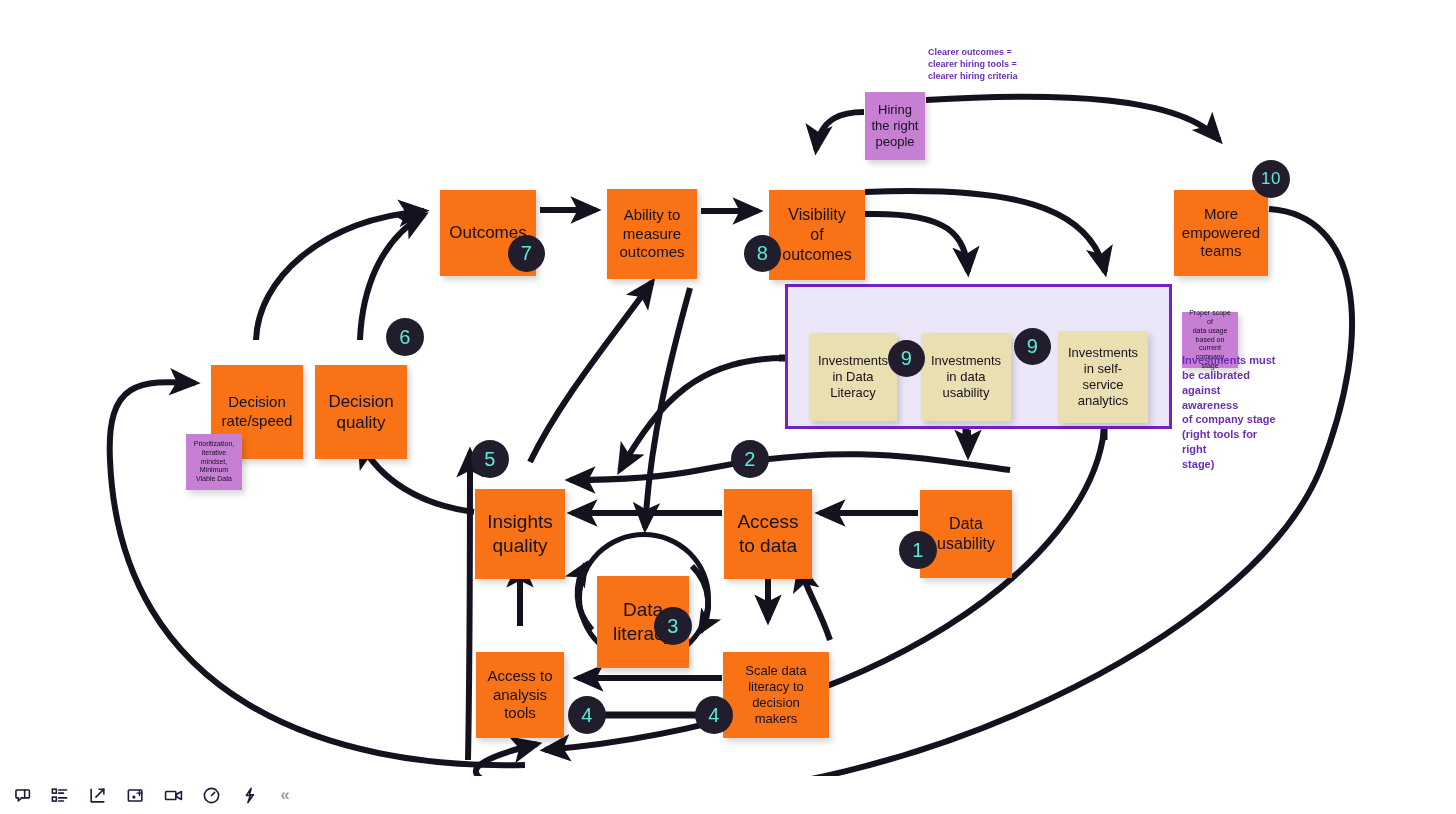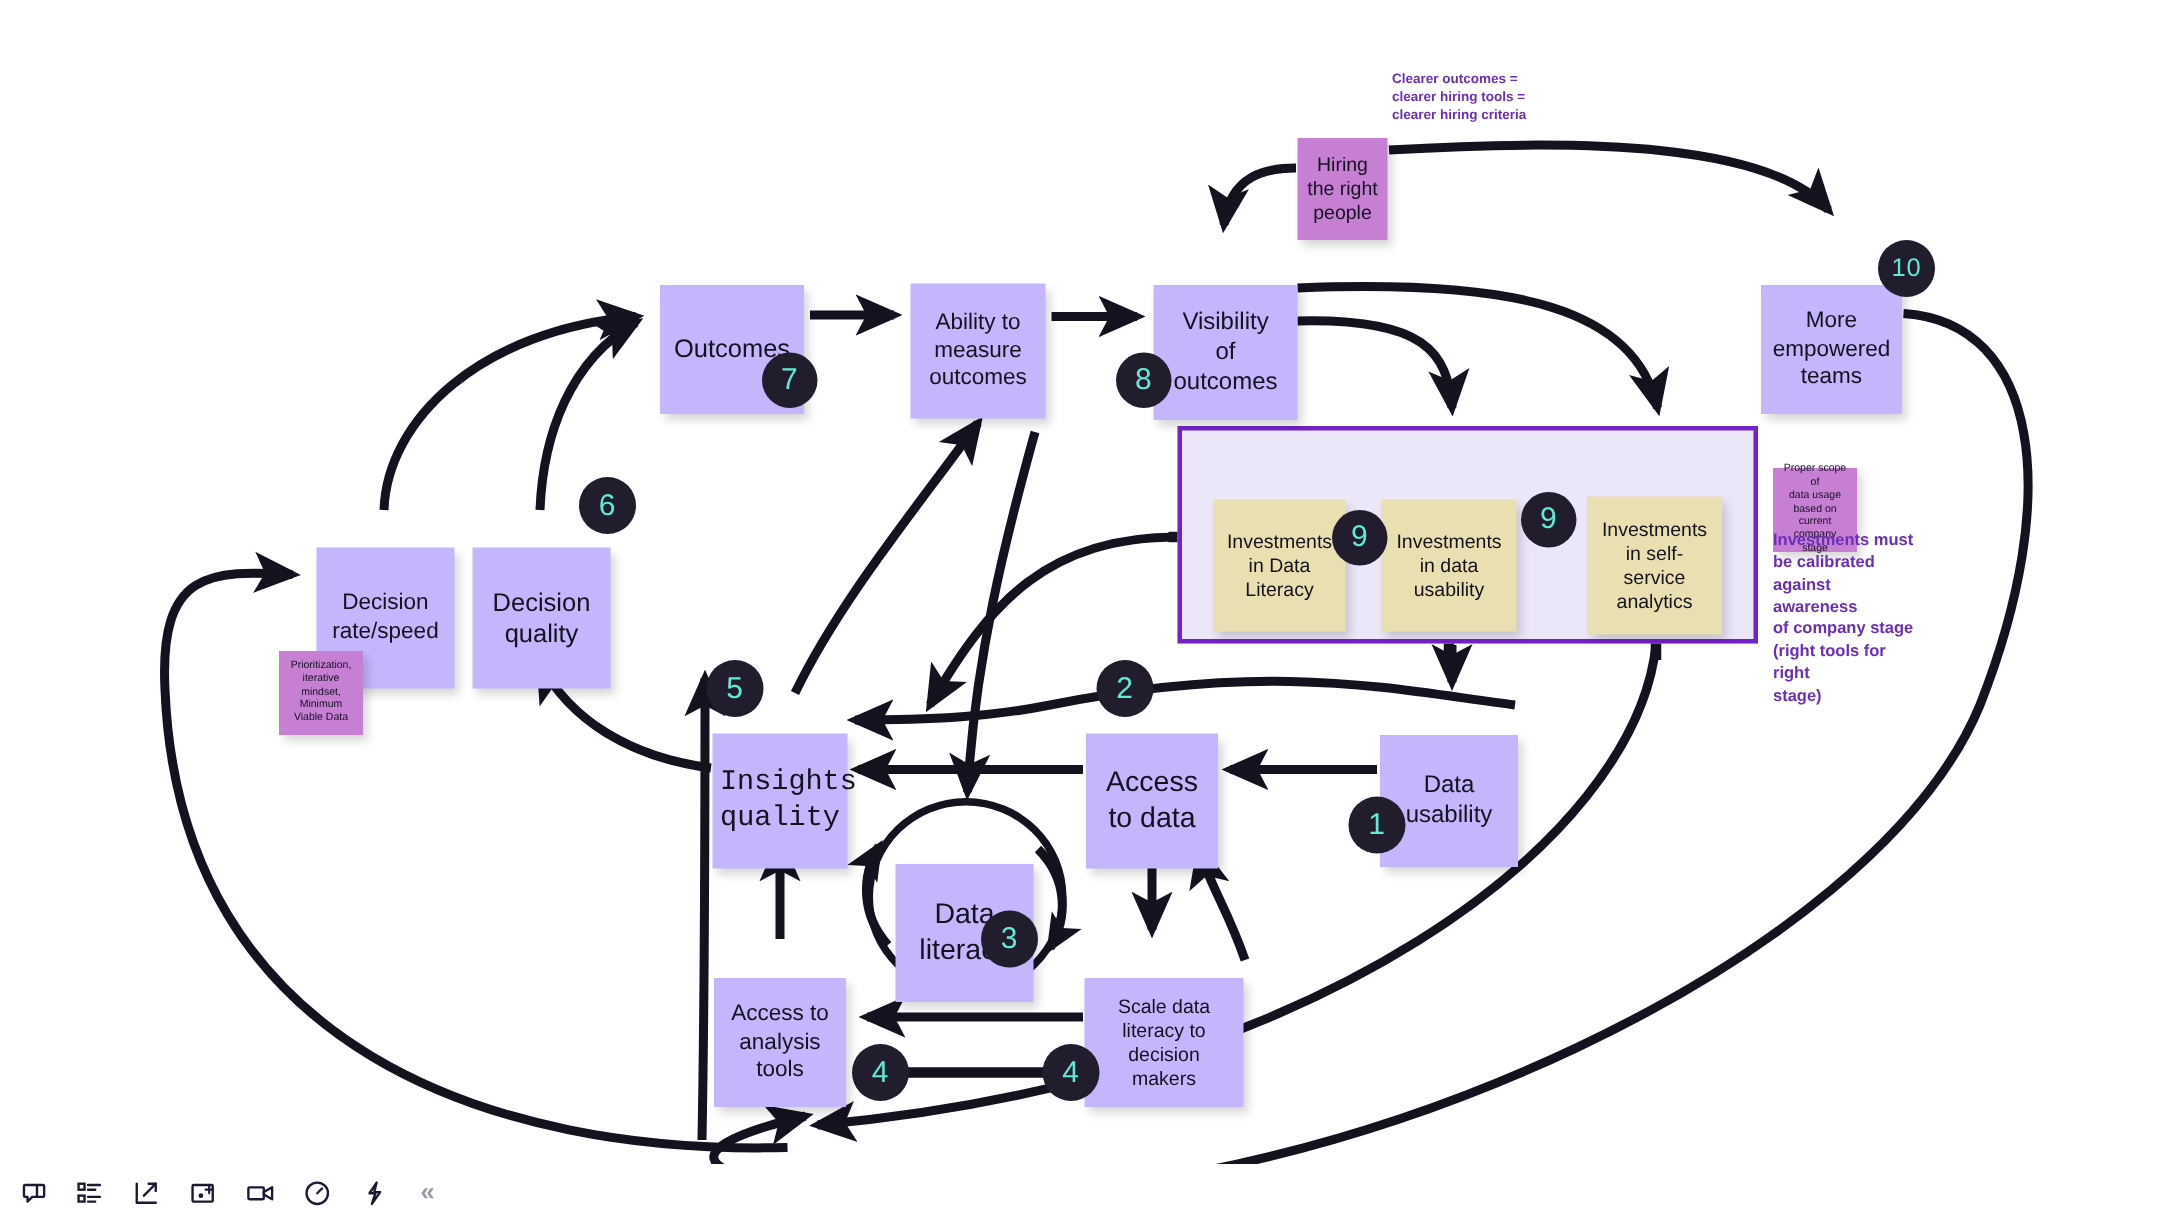--- a/index.html
+++ b/index.html
@@ -18,21 +18,21 @@
     position:absolute;
     box-sizing:border-box;
     display:flex;align-items:center;justify-content:center;
     text-align:center;
     color:#14121f;
     line-height:1.25;
     box-shadow:3px 4px 6px rgba(0,0,0,0.16);
     padding:4px 5px;
     margin-top:24px;
   }
-  .note.yellow{background:#c4b5fd;}
+  .note.yellow{background:#f97316;}
   .note.khaki{background:#eadfb0;}
   .note.purple{background:#c77fd4;}
 
   .note .txt{display:block;width:100%;}
 
   
   .badge{
     position:absolute;
     border-radius:50%;
     background:#221d2d;
@@ -231,21 +231,21 @@
 quality</span>
       </div>
       <div class="note purple" style="left: 186px; top: 410px; width: 56px; height: 56px; font-size: 7px; z-index: 20;">
         <span class="txt" style="white-space: pre-line;">Prioritization,
 iterative
 mindset,
 Minimum
 Viable Data</span>
       </div>
       <div class="note yellow" style="left: 475px; top: 465px; width: 90px; height: 90px; font-size: 19px; z-index: 12;">
-        <span class="txt" style="white-space: pre-line; font-family: Liberation Mono, monospace;">Insights
+        <span class="txt" style="white-space: pre-line;">Insights
 quality</span>
       </div>
       <div class="note yellow" style="left: 724px; top: 465px; width: 88px; height: 90px; font-size: 19px; z-index: 12;">
         <span class="txt" style="white-space: pre-line;">Access
 to data</span>
       </div>
       <div class="note yellow" style="left: 920px; top: 466px; width: 92px; height: 88px; font-size: 16px; z-index: 12;">
         <span class="txt" style="white-space: pre-line;">Data
 usability</span>
       </div>

